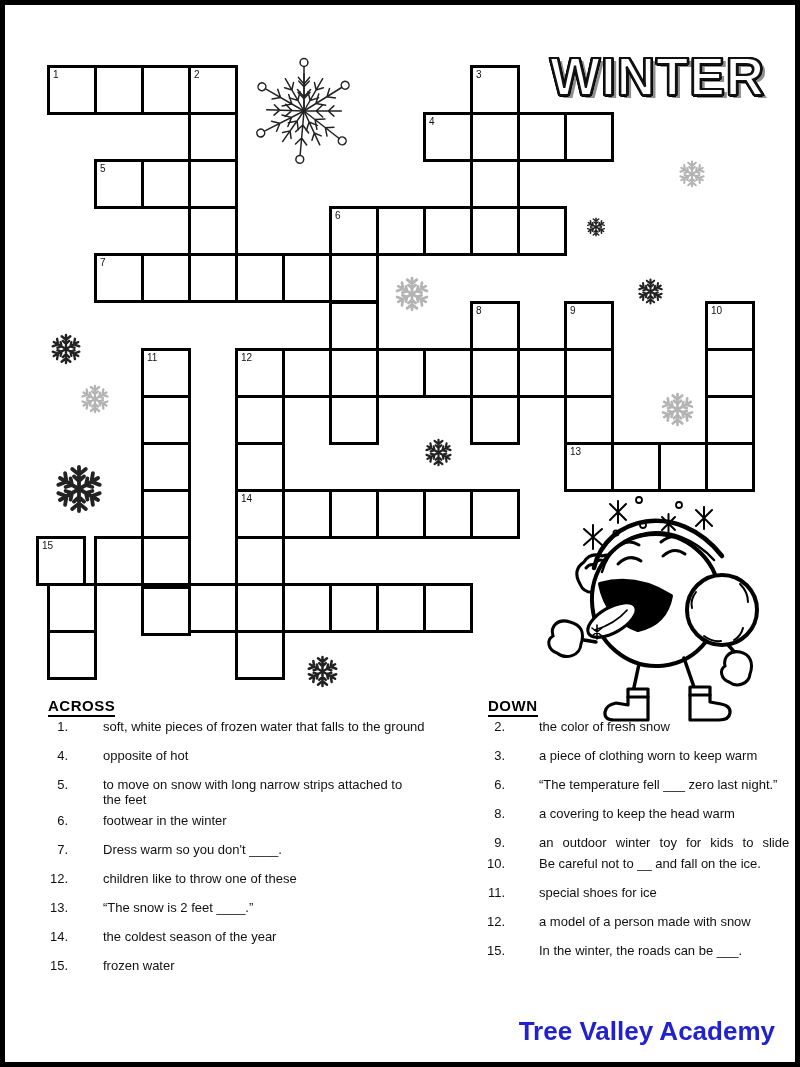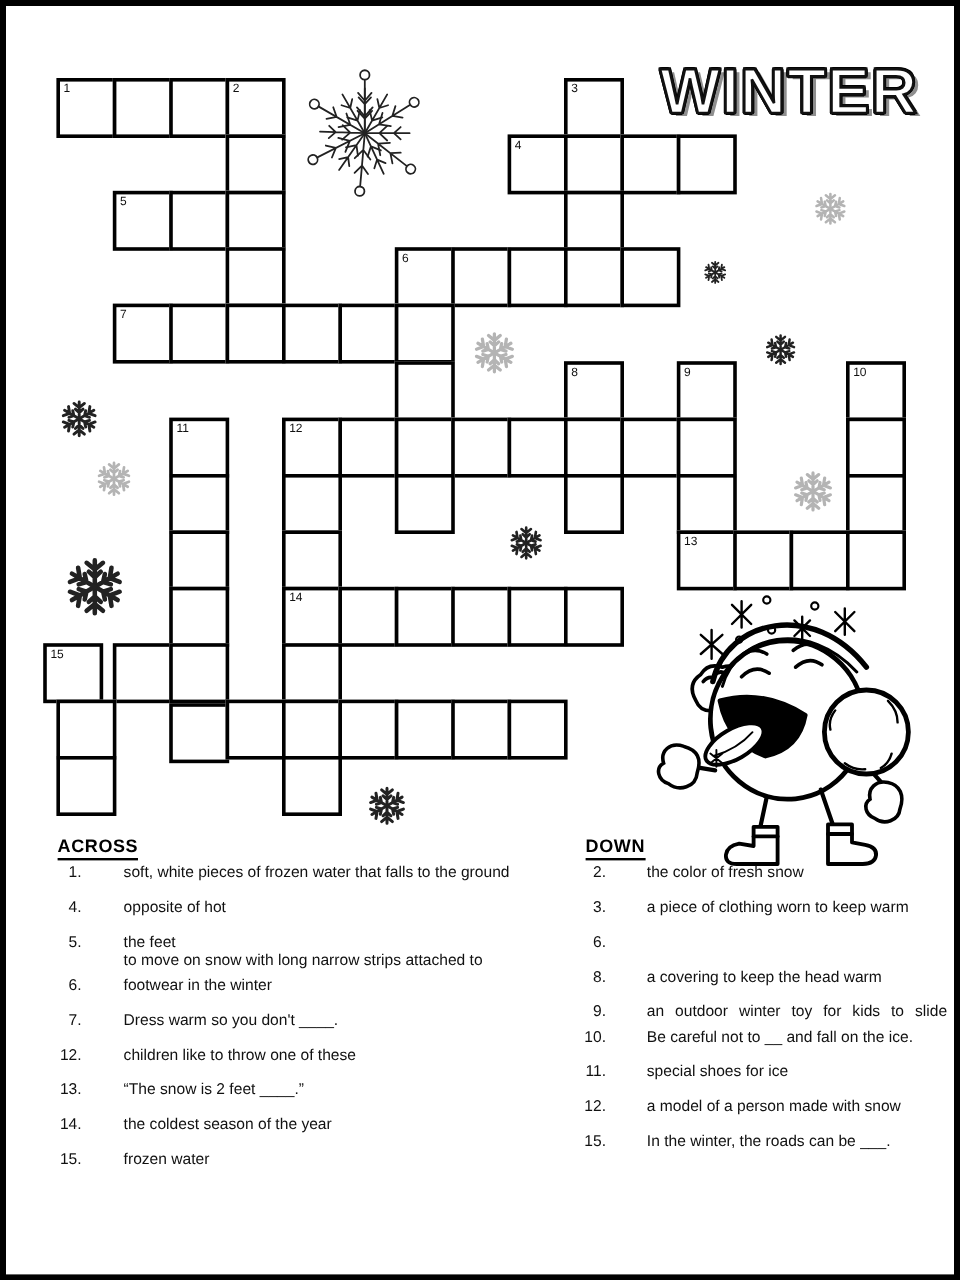--- a/index.html
+++ b/index.html
@@ -310,22 +310,22 @@
       </li>
       <li class="clue">
         <span class="cnum">4.</span>
         <span class="ctext">
           <div class="line">opposite of hot</div>
         </span>
       </li>
       <li class="clue two">
         <span class="cnum">5.</span>
         <span class="ctext">
+          <div class="line">to move on snow with long narrow strips attached to</div>
           <div class="line">the feet</div>
-          <div class="line">to move on snow with long narrow strips attached to</div>
         </span>
       </li>
       <li class="clue">
         <span class="cnum">6.</span>
         <span class="ctext">
           <div class="line">footwear in the winter</div>
         </span>
       </li>
       <li class="clue">
         <span class="cnum">7.</span>
@@ -368,20 +368,23 @@
         </span>
       </li>
       <li class="clue">
         <span class="cnum">3.</span>
         <span class="ctext">
           <div class="line">a piece of clothing worn to keep warm</div>
         </span>
       </li>
       <li class="clue">
         <span class="cnum">6.</span>
+        <span class="ctext">
+          <div class="line">“The temperature fell ___ zero last night.”</div>
+        </span>
       </li>
       <li class="clue">
         <span class="cnum">8.</span>
         <span class="ctext">
           <div class="line">a covering to keep the head warm</div>
         </span>
       </li>
       <li class="clue two">
         <span class="cnum">9.</span>
         <span class="ctext">
@@ -407,13 +410,14 @@
         </span>
       </li>
       <li class="clue">
         <span class="cnum">15.</span>
         <span class="ctext">
           <div class="line">In the winter, the roads can be ___.</div>
         </span>
       </li>
     </ol>
 
+  <div class="footer">Tree Valley Academy</div>
 </div>
 
 </body></html>

